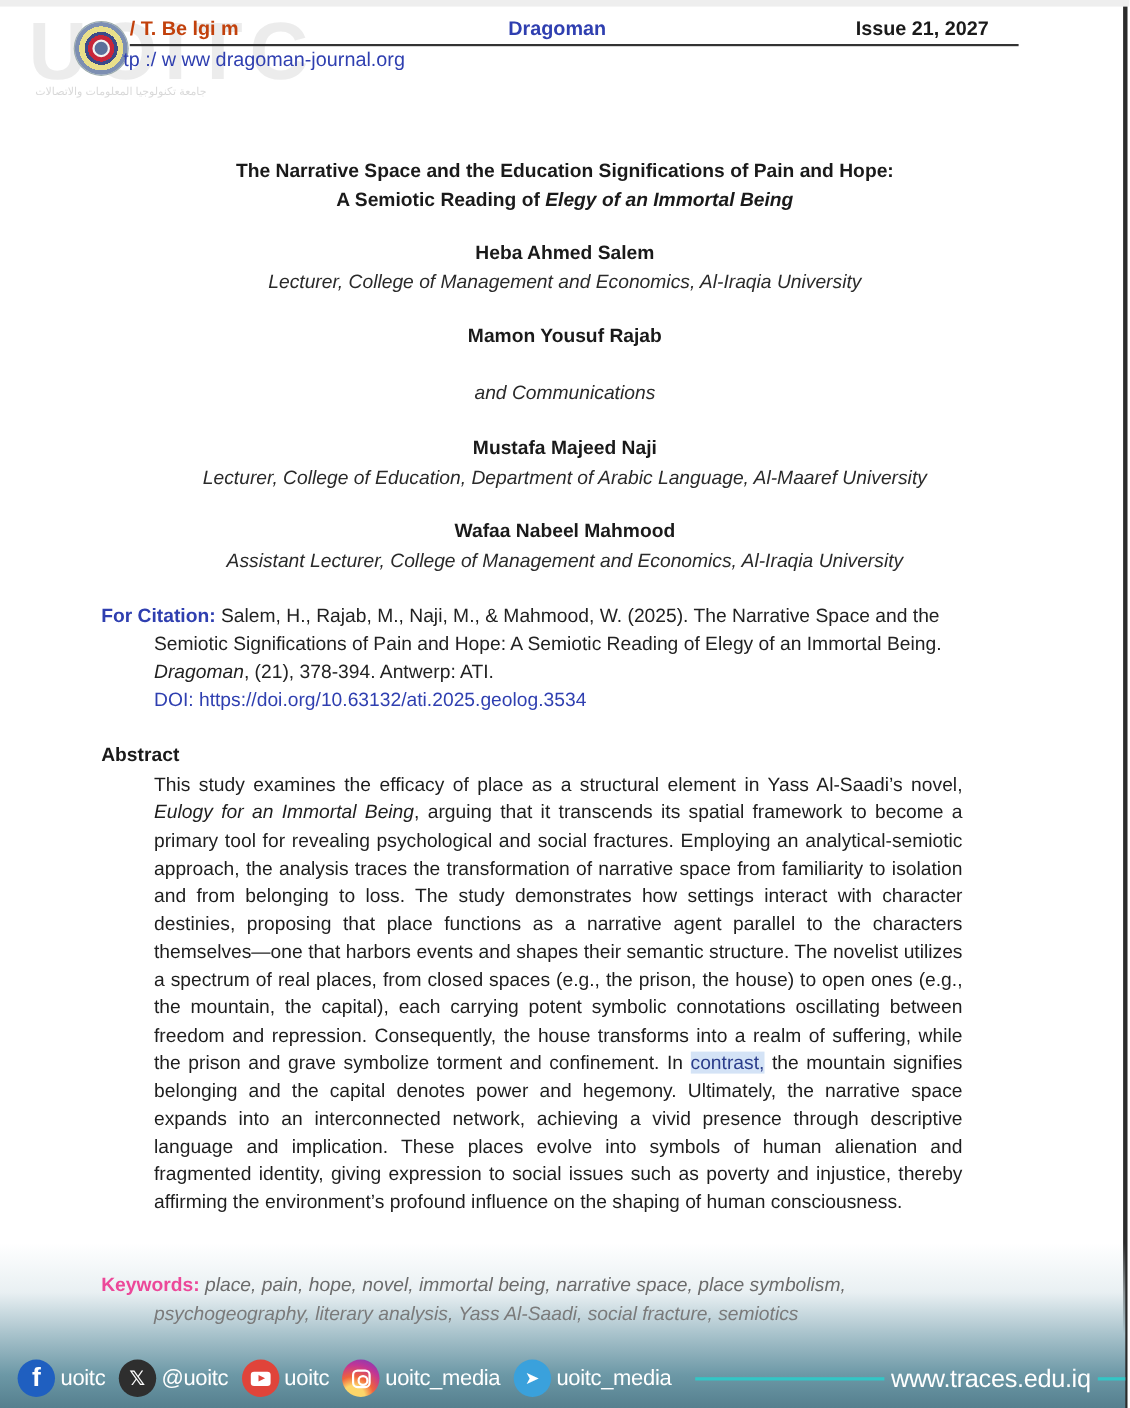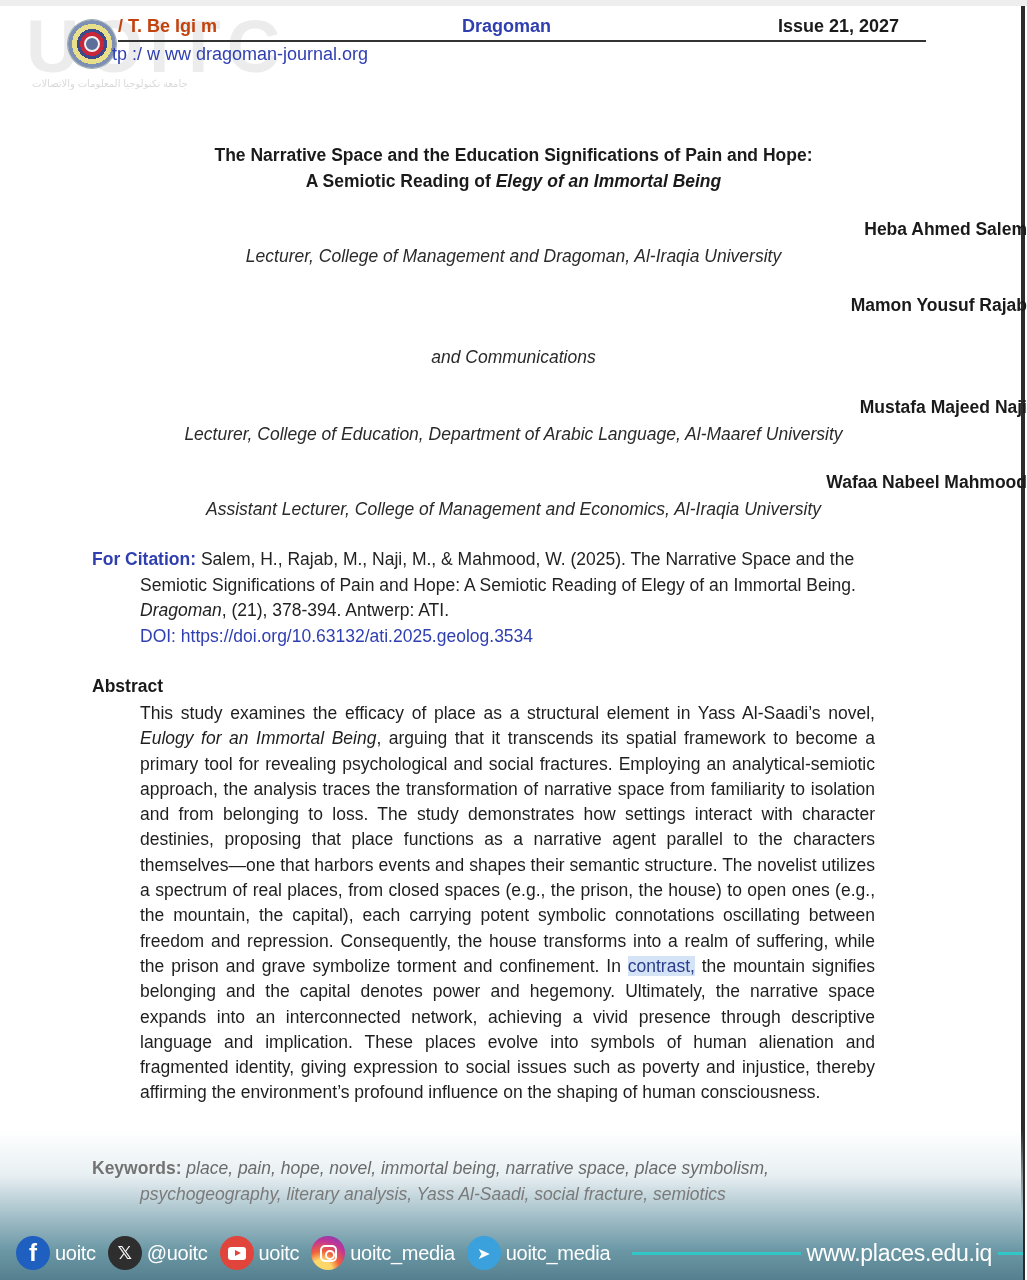--- a/index.html
+++ b/index.html
@@ -25,39 +25,39 @@
   .hdr-rule { position: absolute; left: 118px; top: 40px; width: 808px; height: 2px; background: #333; }
   .hdr-authors { position: absolute; right: 104px; top: 44px; width: 300px; text-align: right; font-size: 18px; line-height: 26px; color: #222; }
   .hdr-authors div { text-align: center; padding-left: 40px; }
 
   
   .title { position: absolute; left: 0; width: 1027px; text-align: center; font-size: 17.5px; font-weight: 700; color: #1a1a1a; line-height: 26px; }
   .title-1 { top: 142px; }
   .title-2 { top: 168px; }
   .title-2 em { font-style: italic; }
 
-  .author-name { position: absolute; left: 0; width: 1027px; text-align: right; font-size: 17.5px; font-weight: 700; color: #1a1a1a; }
+  .author-name { position: absolute; left: 0; width: 1027px; text-align: center; font-size: 17.5px; font-weight: 700; color: #1a1a1a; }
   .author-aff { position: absolute; left: 0; width: 1027px; text-align: center; font-size: 17.5px; font-style: italic; color: #2a2a2a; line-height: 25px; }
 
   
   .citation { position: absolute; left: 92px; top: 547px; width: 830px; font-size: 17.5px; line-height: 25.5px; color: #222; }
   .citation .cite-label { color: #2f3fb0; font-weight: 700; }
   .citation .indent { padding-left: 48px; display: block; }
   .citation .doi { color: #2f3fb0; }
   .citation em { font-style: italic; }
 
   
   .abstract-head { position: absolute; left: 92px; top: 676px; font-size: 17.5px; font-weight: 700; color: #1a1a1a; }
   .abstract-body { position: absolute; left: 140px; top: 701px; width: 735px; font-size: 17.5px; line-height: 25.3px; color: #1e1e1e; text-align: justify; }
   .abstract-body em { font-style: italic; }
   .hl { background: #d4e3f6; color: #2b3d8a; }
 
   
   .keywords { position: absolute; left: 92px; top: 1155px; width: 810px; font-size: 17.5px; line-height: 26px; color: #6b6b6b; }
-  .keywords .kw-label { font-weight: 700; color: #737373; }
+  .keywords .kw-label { font-weight: 700; color: #ec4899; }
   .keywords .kw-list { font-style: italic; }
   .keywords .kw-indent { display: block; padding-left: 48px; color: #7a7a7a; }
 
   
   .footer-fade { position: absolute; left: 0; top: 1130px; width: 1023px; height: 150px;
      background: linear-gradient(180deg, rgba(255,255,255,0) 0%, rgba(214,227,232,0.55) 30%, #a9c3cc 55%, #6c98a6 80%, #557f8e 100%); }
   .footer { position: absolute; left: 0; top: 1228px; width: 1023px; height: 50px; display: flex; align-items: center; padding-left: 16px; }
   .social { display: flex; align-items: center; margin-right: 12px; }
   .social .ic { width: 34px; height: 34px; border-radius: 50%; display: flex; align-items: center; justify-content: center; color: #fff; font-weight: 700; margin-right: 5px; }
   .social .lbl { font-size: 20px; color: #ffffff; letter-spacing: -0.3px; }
@@ -90,21 +90,21 @@
   <div class="hdr-left-1">/ T. Be lgi m</div>
   <div class="hdr-rule"></div>
   <div class="hdr-left-2">tp :/ w ww dragoman-journal.org</div>
   <div class="hdr-center">Dragoman</div>
   <div class="hdr-right">Issue 21, 2027</div>
 
   <div class="title title-1">The Narrative Space and the Education Significations of Pain and Hope:</div>
   <div class="title title-2"><span>A Semiotic Reading of </span><em>Elegy of an Immortal Being</em></div>
 
   <div class="author-name" style="top:219px">Heba Ahmed Salem</div>
-  <div class="author-aff" style="top:244px">Lecturer, College of Management and Dragoman, Al-Iraqia University</div>
+  <div class="author-aff" style="top:244px">Lecturer, College of Management and Economics, Al-Iraqia University</div>
 
   <div class="author-name" style="top:295px">Mamon Yousuf Rajab</div>
   <div class="author-aff" style="top:345px">and Communications</div>
 
   <div class="author-name" style="top:397px">Mustafa Majeed Naji</div>
   <div class="author-aff" style="top:422px">Lecturer, College of Education, Department of Arabic Language, Al-Maaref University</div>
 
   <div class="author-name" style="top:472px">Wafaa Nabeel Mahmood</div>
   <div class="author-aff" style="top:497px">Assistant Lecturer, College of Management and Economics, Al-Iraqia University</div>
 
@@ -144,16 +144,16 @@
       <span class="ic ic-ig">
           <span class="cam"></span>
         </span>
       <span class="lbl">uoitc_media</span>
     </div>
     <div class="social">
       <span class="ic ic-tg">➤</span>
       <span class="lbl">uoitc_media</span>
     </div>
     <div class="ft-line"></div>
-    <span class="ft-site">www.places.edu.iq</span>
+    <span class="ft-site">www.traces.edu.iq</span>
     <div class="ft-line2"></div>
   </div>
 </div>
 
 </body></html>

